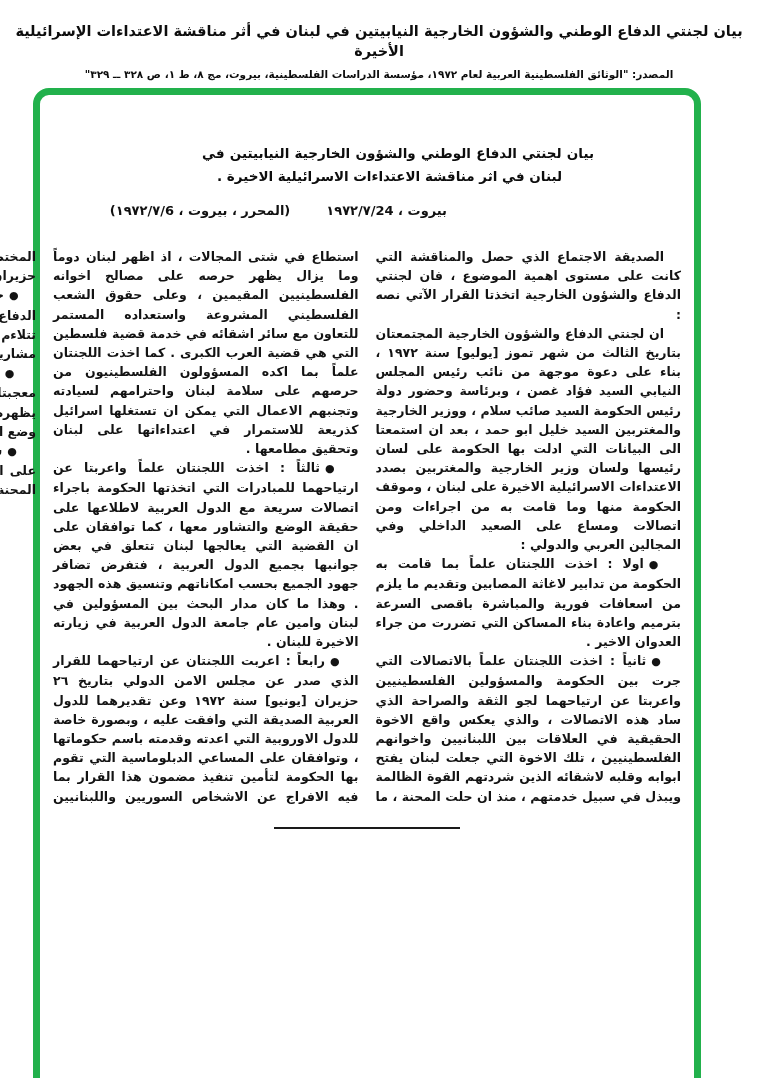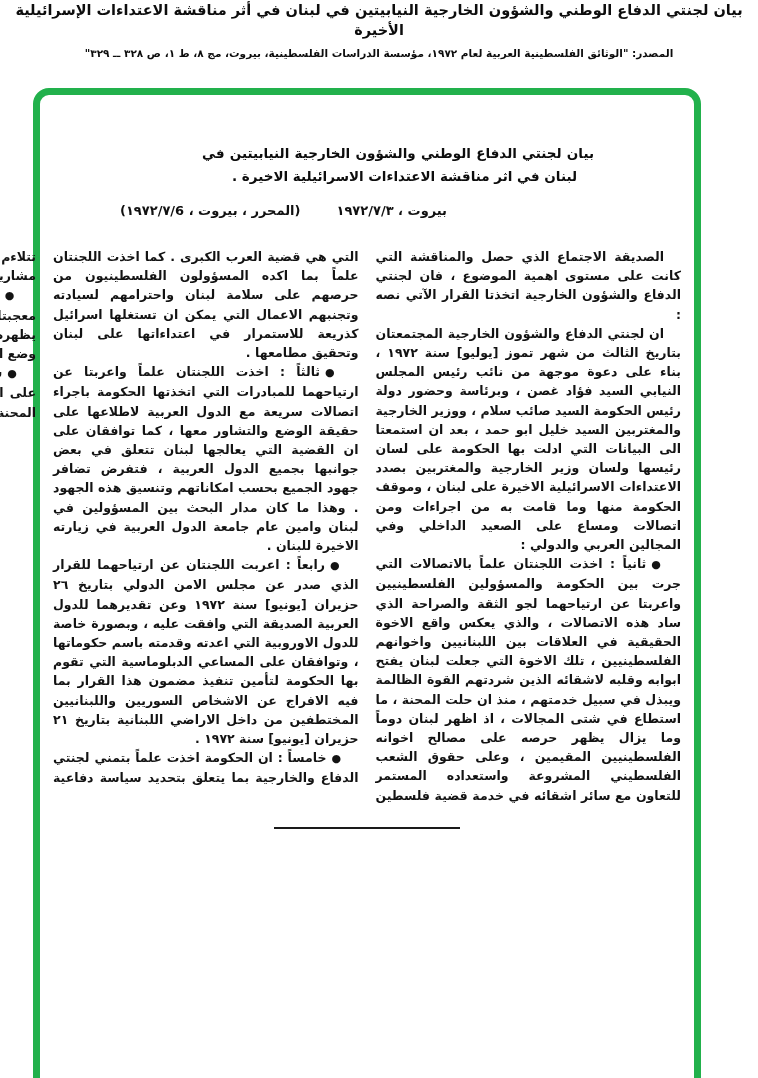--- a/index.html
+++ b/index.html
@@ -8,21 +8,21 @@
     width: 758px;
     height: 1078px;
     background: #ffffff;
     font-family: "DejaVu Sans", sans-serif;
     direction: rtl;
     overflow: hidden;
   }
   .page { position: relative; width: 758px; height: 1078px; color: #111111; }
 
   
-  .page-header { text-align: center; }
+  .page-header { text-align: center; padding-top: 21px; }
   .header-title {
     font-size: 14.5px;
     font-weight: bold;
     line-height: 20px;
     color: #0d0d0d;
   }
   .header-source {
     font-size: 10.5px;
     font-weight: bold;
     margin-top: 7px;
@@ -45,21 +45,21 @@
   
   .doc-title {
     margin: 47px 100px 0 0;
     width: 392px;
     font-size: 13.5px;
     font-weight: bold;
     line-height: 23px;
     color: #0d0d0d;
   }
   .doc-title .title-line1 { text-align: justify; text-align-last: justify; }
-  .doc-title .title-line2 { text-align: right; padding-right: 17px; }
+  .doc-title .title-line2 { text-align: center; padding-right: 17px; }
 
   
   .date-line {
     margin: 15px 247px 0 0;
     display: flex;
     gap: 36px;
     font-size: 13px;
     font-weight: bold;
     white-space: nowrap;
   }
@@ -99,27 +99,28 @@
   </div>
 
   <div class="frame">
 
     <div class="doc-title">
       <div class="title-line1">بيان لجنتي الدفاع الوطني والشؤون الخارجية النيابيتين في</div>
       <div class="title-line2">لبنان في اثر مناقشة الاعتداءات الاسرائيلية الاخيرة .</div>
     </div>
 
     <div class="date-line">
-      <span>بيروت ، ١٩٧٢/٧/٣</span>
+      <span>بيروت ، ١٩٧٢/٧/24</span>
       <span>(المحرر ، بيروت ، ١٩٧٢/٧/6)</span>
     </div>
 
     <div class="columns" id="columns">
         <p class="para">الصديقة الاجتماع الذي حصل والمناقشة التي كانت على مستوى اهمية الموضوع ، فان لجنتي الدفاع والشؤون الخارجية اتخذتا القرار الآتي نصه :</p>
         <p class="para">ان لجنتي الدفاع والشؤون الخارجية المجتمعتان بتاريخ الثالث من شهر تموز [يوليو] سنة ١٩٧٢ ، بناء على دعوة موجهة من نائب رئيس المجلس النيابي السيد فؤاد غصن ، وبرئاسة وحضور دولة رئيس الحكومة السيد صائب سلام ، ووزير الخارجية والمغتربين السيد خليل ابو حمد ، بعد ان استمعتا الى البيانات التي ادلت بها الحكومة على لسان رئيسها ولسان وزير الخارجية والمغتربين بصدد الاعتداءات الاسرائيلية الاخيرة على لبنان ، وموقف الحكومة منها وما قامت به من اجراءات ومن اتصالات ومساع على الصعيد الداخلي وفي المجالين العربي والدولي :</p>
+        <p class="para"><span class="bullet">●</span>اولا : اخذت اللجنتان علماً بما قامت به الحكومة من تدابير لاغاثة المصابين وتقديم ما يلزم من اسعافات فورية والمباشرة باقصى السرعة بترميم واعادة بناء المساكن التي تضررت من جراء العدوان الاخير .</p>
         <p class="para"><span class="bullet">●</span>ثانياً : اخذت اللجنتان علماً بالاتصالات التي جرت بين الحكومة والمسؤولين الفلسطينيين واعربتا عن ارتياحهما لجو الثقة والصراحة الذي ساد هذه الاتصالات ، والذي يعكس واقع الاخوة الحقيقية في العلاقات بين اللبنانيين واخوانهم الفلسطينيين ، تلك الاخوة التي جعلت لبنان يفتح ابوابه وقلبه لاشقائه الذين شردتهم القوة الظالمة ويبذل في سبيل خدمتهم ، منذ ان حلت المحنة ، ما استطاع في شتى المجالات ، اذ اظهر لبنان دوماً وما يزال يظهر حرصه على مصالح اخوانه الفلسطينيين المقيمين ، وعلى حقوق الشعب الفلسطيني المشروعة واستعداده المستمر للتعاون مع سائر اشقائه في خدمة قضية فلسطين التي هي قضية العرب الكبرى . كما اخذت اللجنتان علماً بما اكده المسؤولون الفلسطينيون من حرصهم على سلامة لبنان واحترامهم لسيادته وتجنبهم الاعمال التي يمكن ان تستغلها اسرائيل كذريعة للاستمرار في اعتداءاتها على لبنان وتحقيق مطامعها .</p>
         <p class="para"><span class="bullet">●</span>ثالثاً : اخذت اللجنتان علماً واعربتا عن ارتياحهما للمبادرات التي اتخذتها الحكومة باجراء اتصالات سريعة مع الدول العربية لاطلاعها على حقيقة الوضع والتشاور معها ، كما توافقان على ان القضية التي يعالجها لبنان تتعلق في بعض جوانبها بجميع الدول العربية ، فتفرض تضافر جهود الجميع بحسب امكاناتهم وتنسيق هذه الجهود . وهذا ما كان مدار البحث بين المسؤولين في لبنان وامين عام جامعة الدول العربية في زيارته الاخيرة للبنان .</p>
         <p class="para"><span class="bullet">●</span>رابعاً : اعربت اللجنتان عن ارتياحهما للقرار الذي صدر عن مجلس الامن الدولي بتاريخ ٢٦ حزيران [يونيو] سنة ١٩٧٢ وعن تقديرهما للدول العربية الصديقة التي وافقت عليه ، وبصورة خاصة للدول الاوروبية التي اعدته وقدمته باسم حكوماتها ، وتوافقان على المساعي الدبلوماسية التي تقوم بها الحكومة لتأمين تنفيذ مضمون هذا القرار بما فيه الافراج عن الاشخاص السوريين واللبنانيين المختطفين من داخل الاراضي اللبنانية بتاريخ ٢١ حزيران [يونيو] سنة ١٩٧٢ .</p>
         <p class="para"><span class="bullet">●</span>خامساً : ان الحكومة اخذت علماً بتمني لجنتي الدفاع والخارجية بما يتعلق بتحديد سياسة دفاعية تتلاءم مع وضع البلاد وهي تعمل على تقديم مشاريع القوانين اللازمة لذلك باقرب وقت ممكن .</p>
         <p class="para"><span class="bullet">●</span>سادساً : ان لجنتي الدفاع والخارجية هما معجبتان لصمود الاخوان الجنوبيين وبالتجاوب الذي يظهره كافة اللبنانيين في المناطق الاخرى حيال وضع اخوانهم في الجنوب .</p>
         <p class="para"><span class="bullet">●</span>سابعاً : وفي الختام تشكر اللجنتان الحكومة على الاعمال والاجراءات التي اتخذتها في معالجة المحنة التي ألمت مؤخراً بلبنان .</p>
       </div>
 
     <div class="divider"></div>
 

